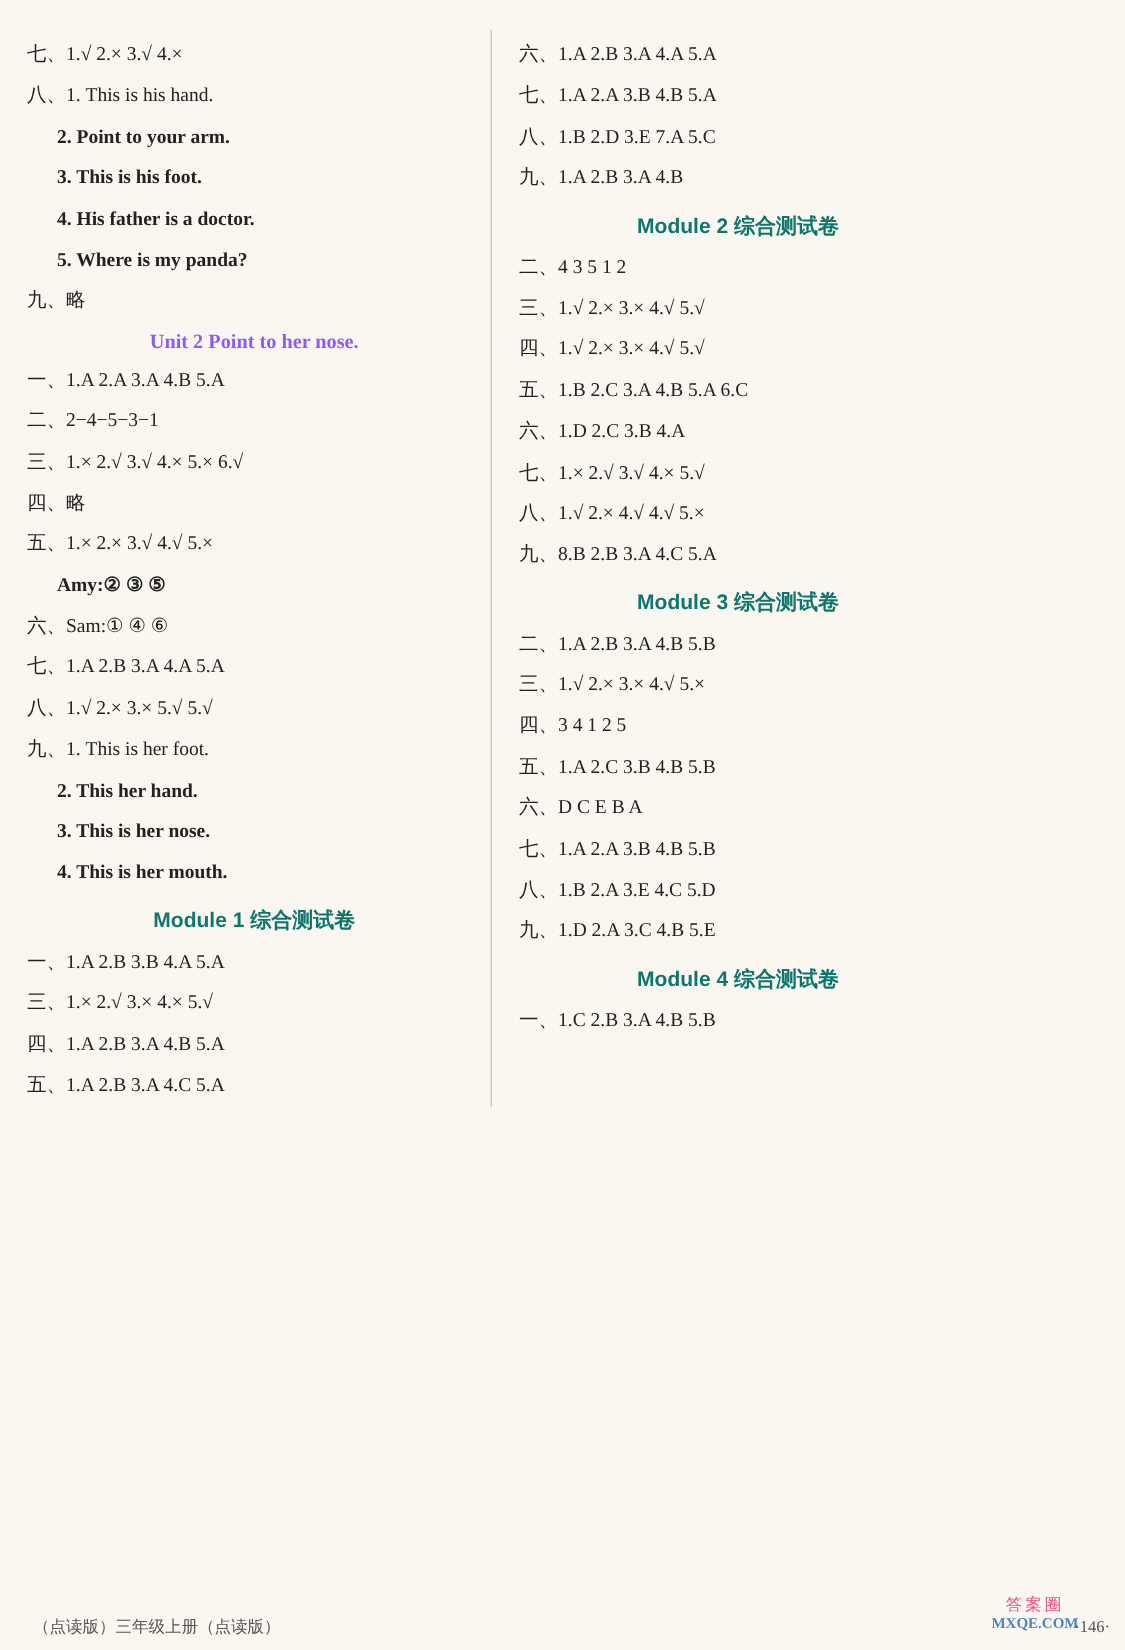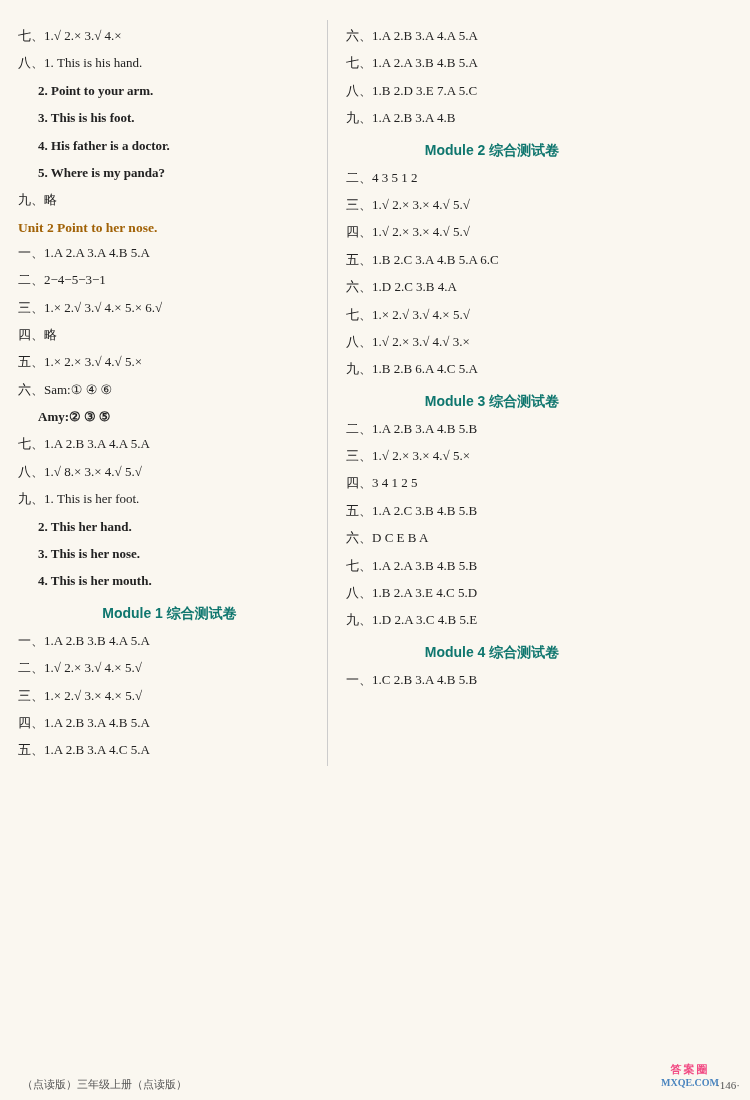--- a/index.html
+++ b/index.html
@@ -35,25 +35,25 @@
     .right-col {
       width: 310px;
       padding-left: 18px;
     }
     .section-line {
       margin: 4px 0;
       line-height: 1.8;
       font-size: 13px;
     }
     .unit-title {
-      text-align: left;
+      text-align: center;
       font-weight: bold;
       font-size: 13.5px;
       margin: 8px 0 5px 0;
-      color: #a16207;
+      color: #8b5cf6;
     }
     .indented {
       padding-left: 20px;
       font-weight: bold;
     }
     .module-title {
       text-align: center;
       font-weight: bold;
       font-size: 14px;
       margin: 12px 0 6px 0;
@@ -80,21 +80,21 @@
       height: 50px;
       display: flex;
       flex-direction: column;
       align-items: center;
       justify-content: center;
       opacity: 0.7;
     }
     .watermark-text1 {
       font-size: 11px;
       color: #e05;
-      font-weight: bold;
+      font-weight: normal;
       letter-spacing: 2px;
     }
     .watermark-text2 {
       font-size: 10px;
       color: #0055aa;
       font-weight: bold;
     }
   </style>
 </head>
 <body>
@@ -108,49 +108,48 @@
         <div class="section-line indented">3. This is his foot.</div>
         <div class="section-line indented">4. His father is a doctor.</div>
         <div class="section-line indented">5. Where is my panda?</div>
         <div class="section-line">九、略</div>
         <div class="unit-title">Unit 2  Point to her nose.</div>
         <div class="section-line">一、1.A  2.A  3.A  4.B  5.A</div>
         <div class="section-line">二、2−4−5−3−1</div>
         <div class="section-line">三、1.×  2.√  3.√  4.×  5.×  6.√</div>
         <div class="section-line">四、略</div>
         <div class="section-line">五、1.×  2.×  3.√  4.√  5.×</div>
+        <div class="section-line indented">Amy:②  ③  ⑤</div>
         <div class="section-line">六、Sam:①  ④  ⑥</div>
-        <div class="section-line indented">Amy:②  ③  ⑤</div>
         <div class="section-line">七、1.A  2.B  3.A  4.A  5.A</div>
-        <div class="section-line">八、1.√  8.×  3.×  4.√  5.√</div>
+        <div class="section-line">八、1.√  2.×  3.×  5.√  5.√</div>
         <div class="section-line">九、1. This is her foot.</div>
         <div class="section-line indented">2. This her hand.</div>
         <div class="section-line indented">3. This is her nose.</div>
         <div class="section-line indented">4. This is her mouth.</div>
         <div class="module-title">Module 1 综合测试卷</div>
         <div class="section-line">一、1.A  2.B  3.B  4.A  5.A</div>
-        <div class="section-line">二、1.√  2.×  3.√  4.×  5.√</div>
         <div class="section-line">三、1.×  2.√  3.×  4.×  5.√</div>
         <div class="section-line">四、1.A  2.B  3.A  4.B  5.A</div>
         <div class="section-line">五、1.A  2.B  3.A  4.C  5.A</div>
       </div>
     <div class="right-col" id="right-col">
         <div class="section-line">六、1.A  2.B  3.A  4.A  5.A</div>
         <div class="section-line">七、1.A  2.A  3.B  4.B  5.A</div>
         <div class="section-line">八、1.B  2.D  3.E  7.A  5.C</div>
         <div class="section-line">九、1.A  2.B  3.A  4.B</div>
         <div class="module-title">Module 2 综合测试卷</div>
         <div class="section-line">二、4  3  5  1  2</div>
         <div class="section-line">三、1.√  2.×  3.×  4.√  5.√</div>
         <div class="section-line">四、1.√  2.×  3.×  4.√  5.√</div>
         <div class="section-line">五、1.B  2.C  3.A  4.B  5.A  6.C</div>
         <div class="section-line">六、1.D  2.C  3.B  4.A</div>
         <div class="section-line">七、1.×  2.√  3.√  4.×  5.√</div>
-        <div class="section-line">八、1.√  2.×  3.√  4.√  3.×</div>
-        <div class="section-line">九、1.B  2.B  6.A  4.C  5.A</div>
+        <div class="section-line">八、1.√  2.×  4.√  4.√  5.×</div>
+        <div class="section-line">九、8.B  2.B  3.A  4.C  5.A</div>
         <div class="module-title">Module 3 综合测试卷</div>
         <div class="section-line">二、1.A  2.B  3.A  4.B  5.B</div>
         <div class="section-line">三、1.√  2.×  3.×  4.√  5.×</div>
         <div class="section-line">四、3  4  1  2  5</div>
         <div class="section-line">五、1.A  2.C  3.B  4.B  5.B</div>
         <div class="section-line">六、D  C  E  B  A</div>
         <div class="section-line">七、1.A  2.A  3.B  4.B  5.B</div>
         <div class="section-line">八、1.B  2.A  3.E  4.C  5.D</div>
         <div class="section-line">九、1.D  2.A  3.C  4.B  5.E</div>
         <div class="module-title">Module 4 综合测试卷</div>

